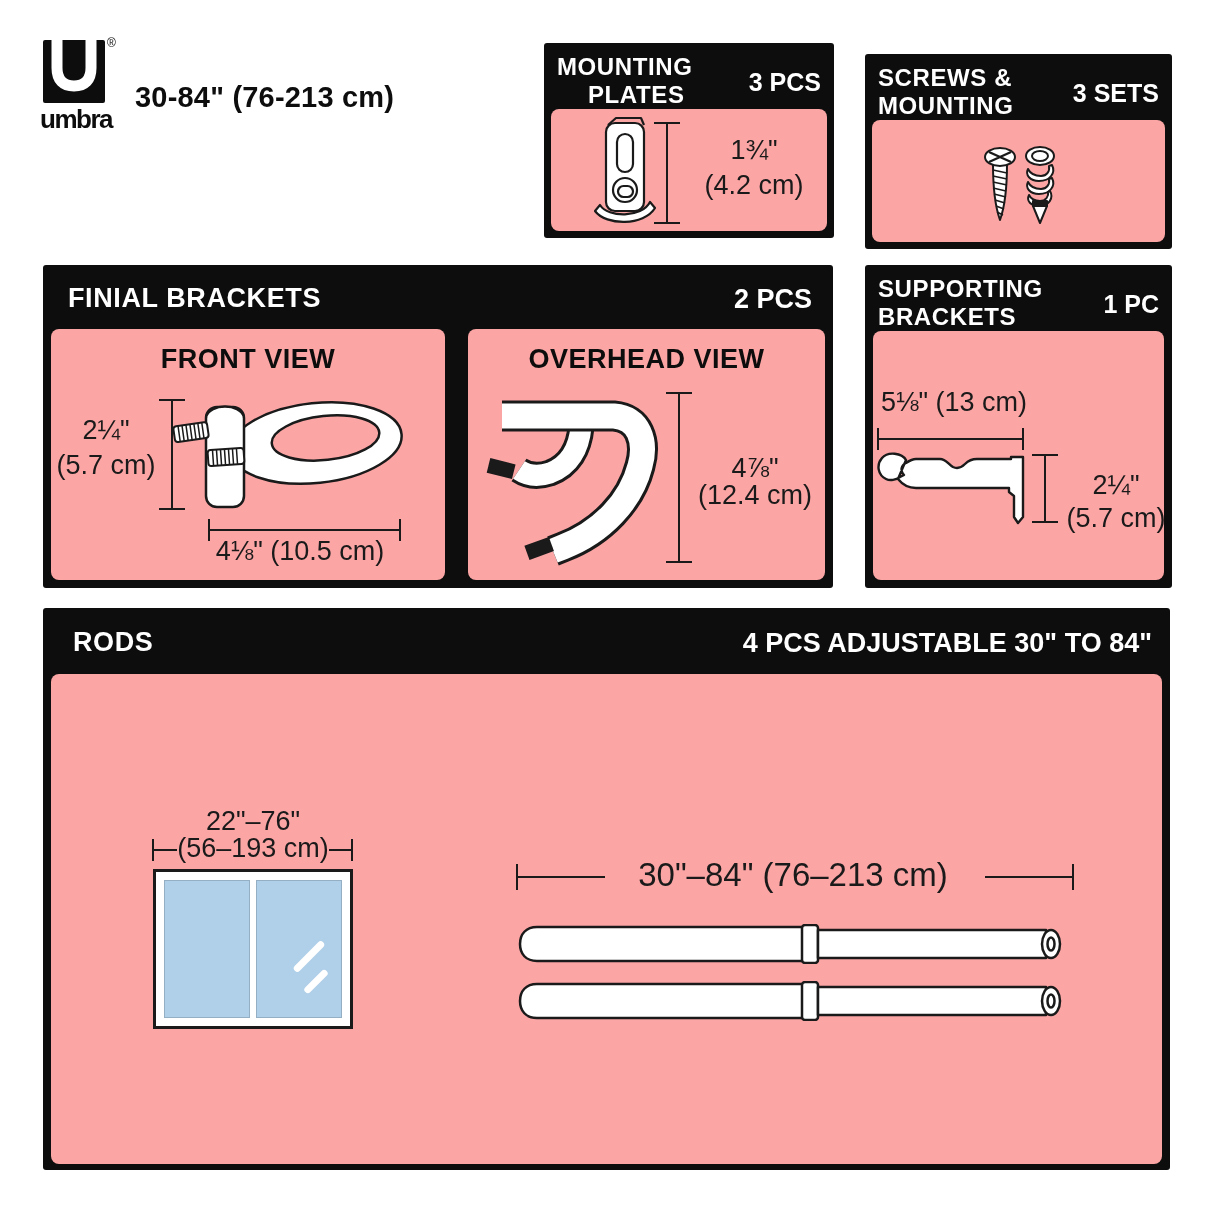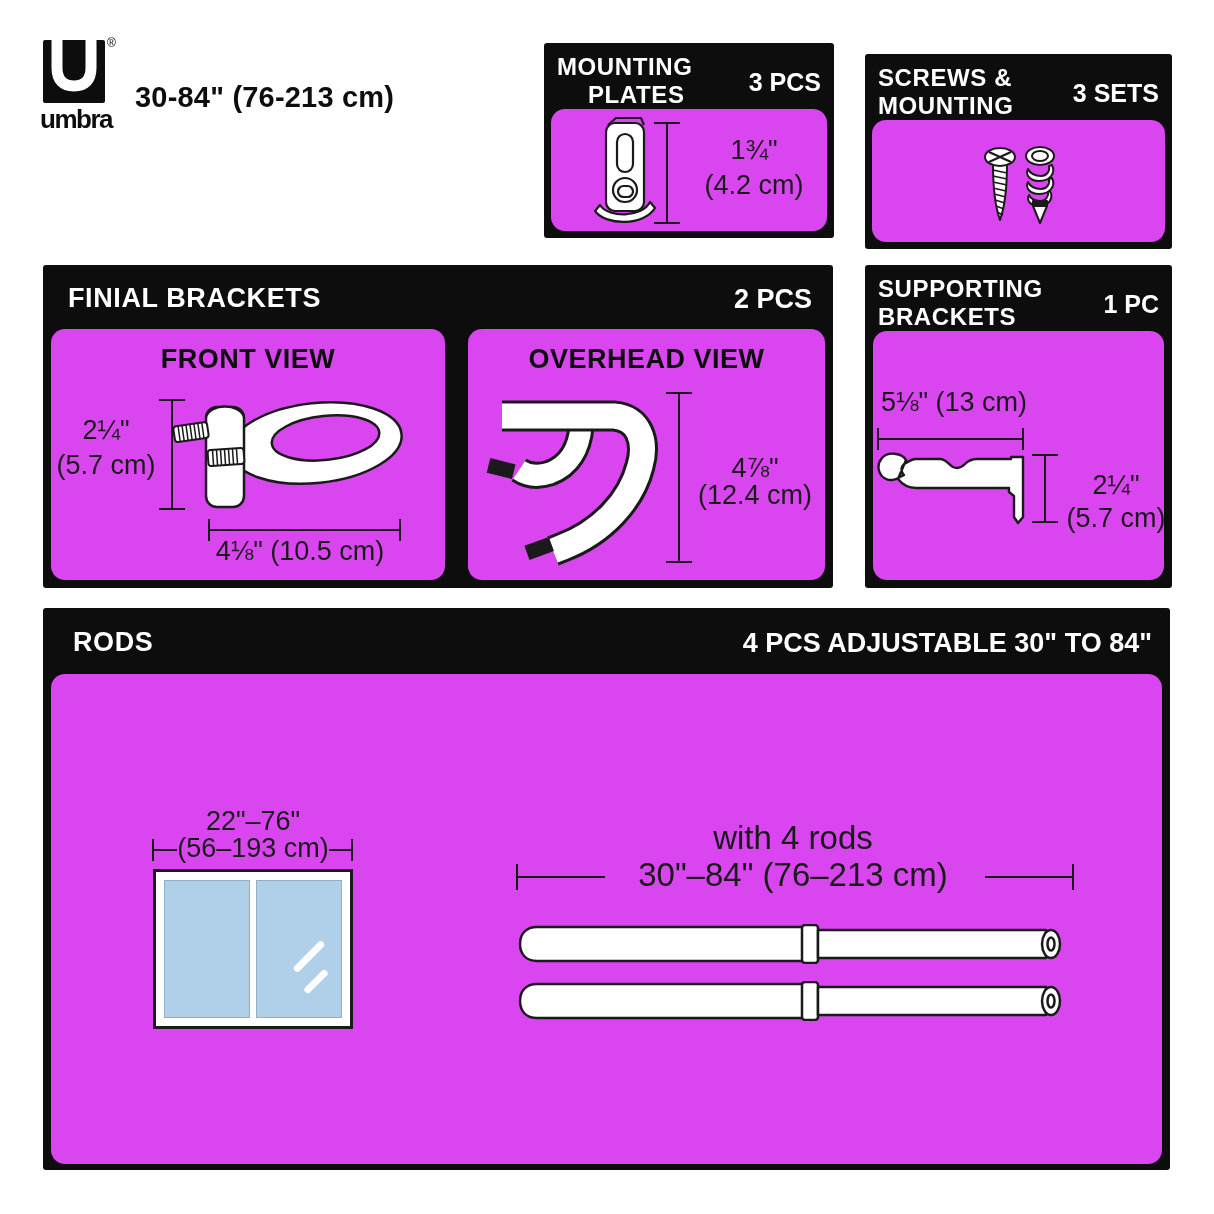--- a/index.html
+++ b/index.html
@@ -1,20 +1,20 @@
 <!DOCTYPE html>
 <html><head>
 <meta charset="utf-8">
 <style>
   html,body{margin:0;padding:0;background:#ffffff;}
   .page{position:relative;width:1214px;height:1214px;background:#ffffff;overflow:hidden;
         font-family:"Liberation Sans","DejaVu Sans",sans-serif;color:#0d0d0d;}
   .abs{position:absolute;}
   .panel{position:absolute;background:#0d0d0d;border-radius:3px;}
-  .pbody{position:absolute;background:#d946ef;border-radius:14px;}
+  .pbody{position:absolute;background:#fca5a5;border-radius:8px;}
   .hT{position:absolute;color:#ffffff;font-weight:700;font-size:24px;letter-spacing:.6px;white-space:nowrap;}
   .hT1{font-size:27px;}
   .qty{position:absolute;color:#ffffff;font-weight:700;font-size:25px;white-space:nowrap;text-align:right;}
   .vlabel{position:absolute;font-weight:700;font-size:27px;color:#0d0d0d;text-align:center;letter-spacing:.5px;}
   .dim{position:absolute;font-size:27px;color:#1a1a1a;text-align:center;white-space:nowrap;}
   .dim34{font-size:33px;}
   .ln{position:absolute;background:#1a1a1a;}
   .brandT{position:absolute;font-weight:700;font-size:29px;white-space:nowrap;letter-spacing:.2px;}
   .logoword{position:absolute;font-weight:700;font-size:26px;letter-spacing:-1.5px;text-align:center;}
   .win{position:absolute;background:#ffffff;border:3px solid #1a1a1a;}
@@ -191,21 +191,20 @@
       <i class="ln" style="left:300px;top:165px;width:2px;height:22px;"></i>
 
       <div class="win" style="left:102px;top:195px;width:194px;height:154px;">
         <div class="pane" style="left:8px;top:8px;width:84px;height:136px;"></div>
         <div class="pane" style="left:100px;top:8px;width:84px;height:136px;">
           <div class="shine" style="left:32px;top:72px;width:40px;height:7px;"></div>
           <div class="shine" style="left:44px;top:97px;width:30px;height:7px;"></div>
         </div>
       </div>
 
-      <span class="dim dim34" style="left:542px;top:145px;width:400px;">with 4 rods</span>
       <span class="dim dim34" style="left:542px;top:182px;width:400px;">30"–84" (76–213 cm)</span>
       <i class="ln" style="left:465px;top:190px;width:2px;height:26px;"></i>
       <i class="ln" style="left:466px;top:202px;width:88px;height:2px;"></i>
       <i class="ln" style="left:934px;top:202px;width:88px;height:2px;"></i>
       <i class="ln" style="left:1021px;top:190px;width:2px;height:26px;"></i>
 
       <div class="abs" style="left:466px;top:250px;width:556px;height:40px;">
         <svg width="556" height="40" viewBox="0 0 556 40" fill="#ffffff" stroke="#1a1a1a" stroke-width="2.5" stroke-linejoin="round">
           <path d="M20,3 H287 V37 H20 C9,37 3,30 3,20 C3,10 9,3 20,3 Z"></path>
           <rect x="285" y="1" width="16" height="38" rx="3"></rect>

